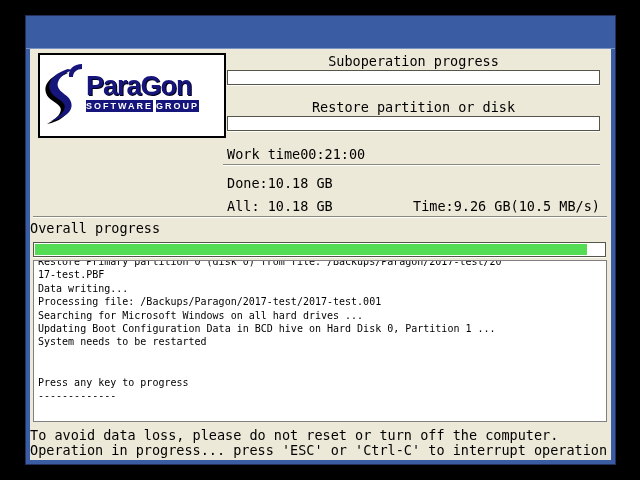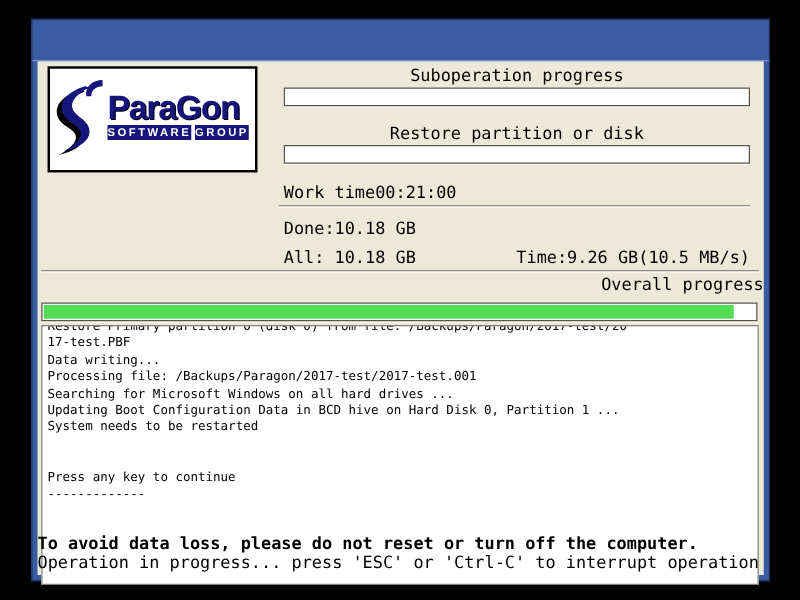--- a/index.html
+++ b/index.html
@@ -18,21 +18,21 @@
     position:absolute;left:0;top:0;right:0;height:32px;
     border-bottom:1px solid #7b93c4;
   }
   .client{
     position:absolute;left:4px;top:33px;right:4px;bottom:4px;
     background:#ECE9D8;
   }
   .mono13{font-size:13.5px;line-height:14px;white-space:pre;}
   
   .logo-box{
-    position:absolute;left:8px;top:4px;width:168px;height:85px;
+    position:absolute;left:8px;top:4px;width:188px;height:85px;
     background:#fff;border:2px solid #000;box-sizing:border-box;
     overflow:hidden;
   }
   .logo-inner{position:absolute;left:4px;top:8px;display:flex;}
   .logo-mark{width:40px;height:64px;flex:0 0 auto;}
   .logo-textcol{margin-left:2px;margin-top:10px;}
   .logo-brand{
     font-family:"Liberation Sans", sans-serif;font-weight:bold;
     font-size:27px;line-height:26px;color:#15157b;letter-spacing:-1px;
     text-shadow:1px 1px 0 #00001a;
@@ -56,33 +56,33 @@
   .bar2{position:absolute;left:0;top:67px;width:373px;}
   .lbl1{position:absolute;left:0;top:2px;width:373px;}
   .lbl2{position:absolute;left:0;top:48px;width:373px;}
   .row{position:absolute;left:0;width:373px;display:flex;justify-content:space-between;}
   .row-work{top:98px;}
   .row-done{top:127px;}
   .row-all{top:150px;}
   .sep{height:1px;background:#8a8a7e;box-shadow:0 1px 0 #fff;}
   .sep-stats{position:absolute;left:193px;top:115px;width:377px;}
   .sep-full{position:absolute;left:3px;top:167px;width:574px;}
-  .overall-label{position:absolute;left:0;top:172px;width:100%;text-align:right;}
+  .overall-label{position:absolute;left:0;top:172px;width:100%;text-align:left;}
   .overall-bar{position:absolute;left:3px;top:193px;width:573px;}
   
   .log-box{
-    position:absolute;left:3px;top:211px;width:574px;height:208px;
+    position:absolute;left:3px;top:211px;width:574px;height:162px;
     box-sizing:border-box;background:#fff;border:1px solid #808080;
     overflow:hidden;
   }
   .log-content{margin-top:-6px;padding-left:4px;}
   .log-line{
     font-size:10px;line-height:13.4px;height:13.4px;white-space:pre;
   }
-  .footer-line1{position:absolute;left:0px;top:379px;font-weight:bold;}
+  .footer-line1{position:absolute;left:0px;top:379px;}
   .footer-line2{position:absolute;left:0px;top:394px;}
 </style>
 </head>
 <body>
 
 <div class="window">
   <div class="titlebar"></div>
 
   <div class="client">
 
@@ -140,21 +140,21 @@
       <div class="log-content">
         <div class="log-line">Restore Primary partition 0 (disk 0) from file: /Backups/Paragon/2017-test/20</div>
         <div class="log-line">17-test.PBF</div>
         <div class="log-line">Data writing...</div>
         <div class="log-line">Processing file: /Backups/Paragon/2017-test/2017-test.001</div>
         <div class="log-line">Searching for Microsoft Windows on all hard drives ...</div>
         <div class="log-line">Updating Boot Configuration Data in BCD hive on Hard Disk 0, Partition 1 ...</div>
         <div class="log-line">System needs to be restarted</div>
         <div class="log-line"></div>
         <div class="log-line"></div>
-        <div class="log-line">Press any key to continue</div>
+        <div class="log-line">Press any key to progress</div>
         <div class="log-line">-------------</div>
       </div>
     </div>
 
     <div class="mono13 footer-line1">To avoid data loss, please do not reset or turn off the computer.</div>
     <div class="mono13 footer-line2">Operation in progress... press 'ESC' or 'Ctrl-C' to interrupt operation</div>
 
   </div>
 </div>
 

